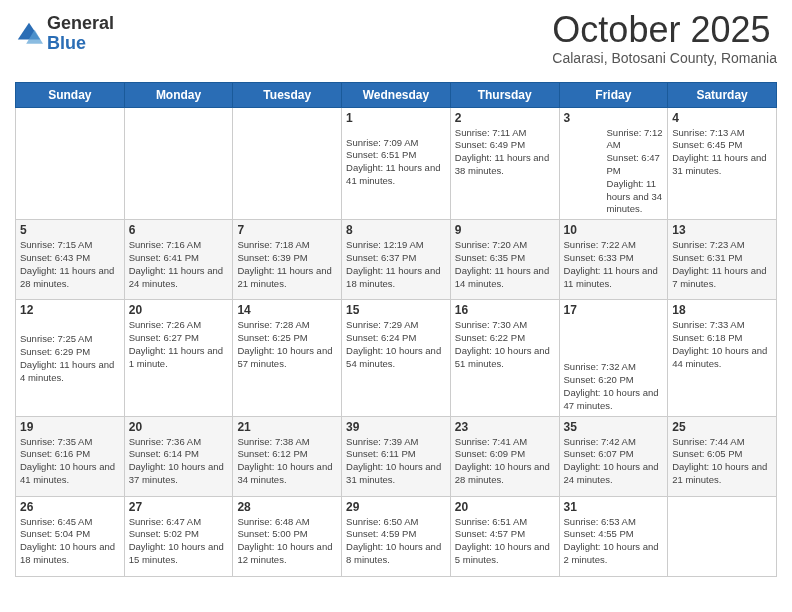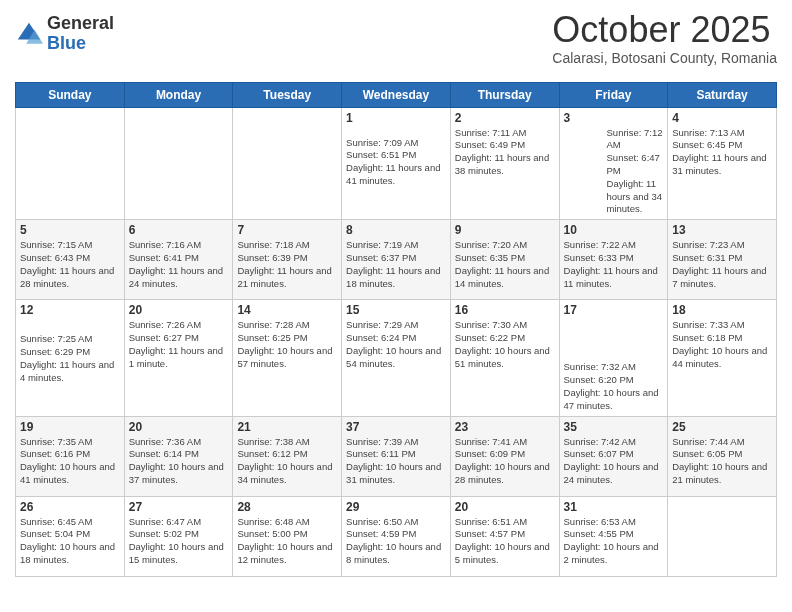--- a/index.html
+++ b/index.html
@@ -172,21 +172,21 @@
 Daylight: 11 hours and 24 minutes.</div>
           </td>
           <td>
             <span class="day-number">7</span>
             <div class="day-info" style="white-space: pre-line;">Sunrise: 7:18 AM
 Sunset: 6:39 PM
 Daylight: 11 hours and 21 minutes.</div>
           </td>
           <td>
             <span class="day-number">8</span>
-            <div class="day-info" style="white-space: pre-line;">Sunrise: 7:19 AM
+            <div class="day-info" style="white-space: pre-line;">Sunrise: 12:19 AM
 Sunset: 6:37 PM
 Daylight: 11 hours and 18 minutes.</div>
           </td>
           <td>
             <span class="day-number">9</span>
             <div class="day-info" style="white-space: pre-line;">Sunrise: 7:20 AM
 Sunset: 6:35 PM
 Daylight: 11 hours and 14 minutes.</div>
           </td>
           <td>
@@ -259,21 +259,21 @@
 Sunset: 6:14 PM
 Daylight: 10 hours and 37 minutes.</div>
           </td>
           <td>
             <span class="day-number">21</span>
             <div class="day-info" style="white-space: pre-line;">Sunrise: 7:38 AM
 Sunset: 6:12 PM
 Daylight: 10 hours and 34 minutes.</div>
           </td>
           <td>
-            <span class="day-number">37</span>
+            <span class="day-number">39</span>
             <div class="day-info" style="white-space: pre-line;">Sunrise: 7:39 AM
 Sunset: 6:11 PM
 Daylight: 10 hours and 31 minutes.</div>
           </td>
           <td>
             <span class="day-number">23</span>
             <div class="day-info" style="white-space: pre-line;">Sunrise: 7:41 AM
 Sunset: 6:09 PM
 Daylight: 10 hours and 28 minutes.</div>
           </td>

